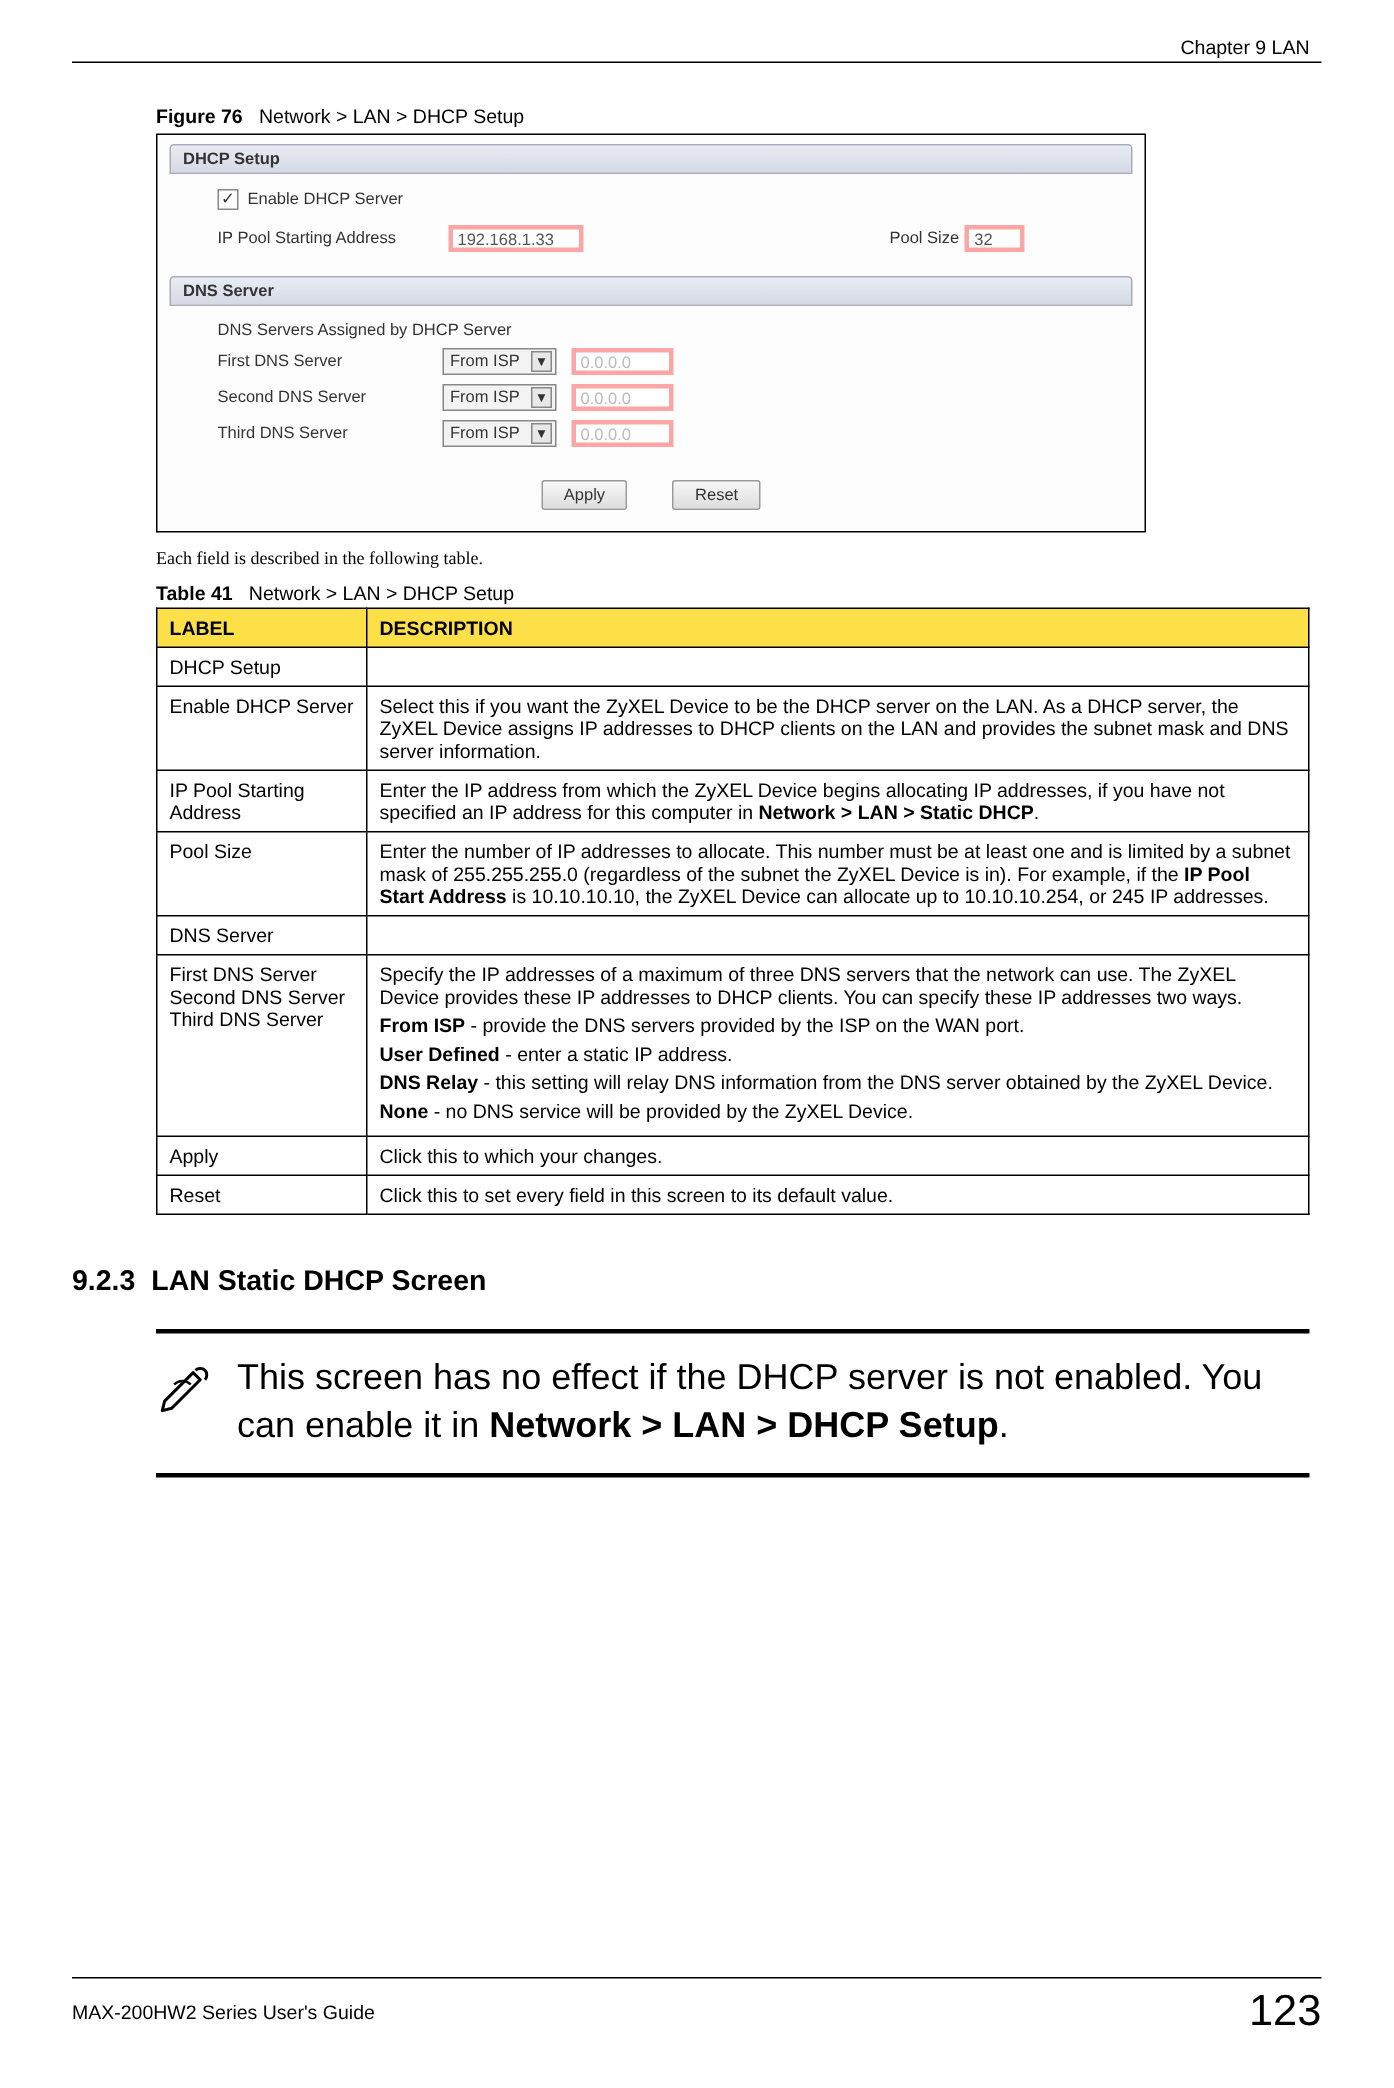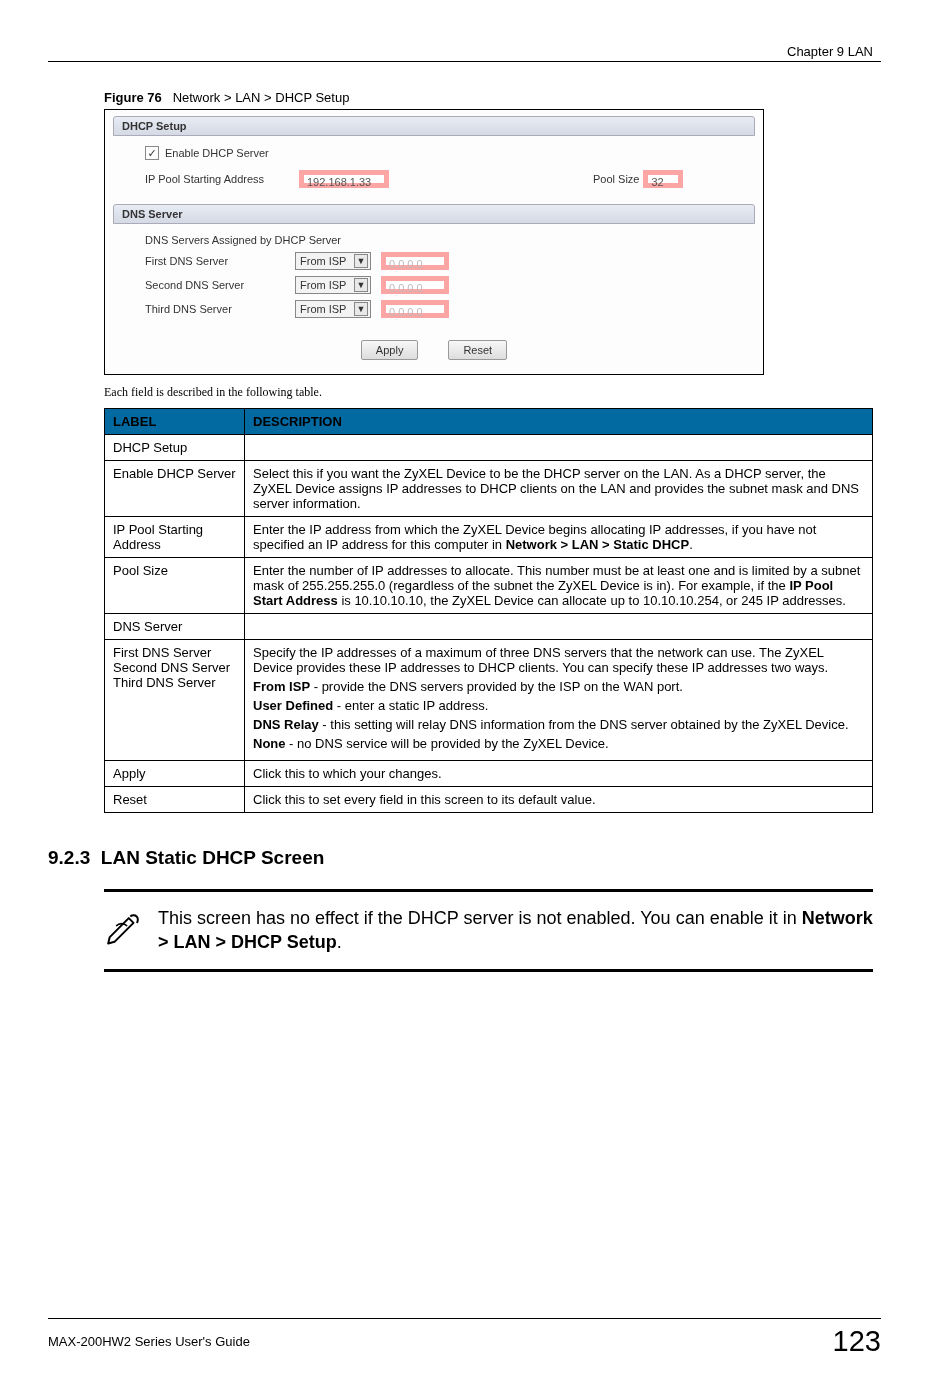--- a/index.html
+++ b/index.html
@@ -5,21 +5,21 @@
     * { box-sizing: border-box; margin: 0; padding: 0; }
     body {
       font-family: Arial, Helvetica, sans-serif;
       background: #fff;
       width: 929px;
       height: 1392px;
       position: relative;
       color: #000;
     }
     .page {
-      padding: 44px 48px 40px 48px;
+      padding: 24px 48px 40px 48px;
       height: 100%;
       position: relative;
     }
     .running-header {
       text-align: right;
       font-size: 13px;
       margin-bottom: 2px;
       padding-right: 8px;
     }
     .hr-top {
@@ -80,21 +80,21 @@
     .ip-row {
       display: flex;
       align-items: center;
       gap: 4px;
       font-size: 11px;
       margin-bottom: 4px;
     }
     .ip-row .lbl { min-width: 150px; color:#333; }
     .ip-row .lbl-short { color:#333; margin-left: 200px; }
     .textfield {
-      border: 5px solid #fca5a5;
+      border: 3px solid #fca5a5;
       padding: 1px 3px;
       font-size: 11px;
       height: 18px;
       background: #fff;
       color:#555;
     }
     .textfield.w1 { width: 90px; }
     .textfield.w2 { width: 40px; }
     .textfield.w3 { width: 68px; color:#bbb; }
     .dns-subhead {
@@ -156,21 +156,21 @@
       width: 100%;
       font-size: 13px;
     }
     .desc-table th, .desc-table td {
       border: 1px solid #000;
       padding: 5px 8px;
       text-align: left;
       vertical-align: top;
     }
     .desc-table th {
-      background: #0369a1;
+      background: #fde047;
       font-weight: bold;
     }
     .desc-table td.label-col { width: 140px; }
     .desc-table .bold { font-weight: bold; }
     .section-heading {
       font-size: 19px;
       font-weight: bold;
       margin: 34px 0 18px -56px;
     }
     .note-block {
@@ -187,21 +187,21 @@
       gap: 14px;
       padding: 8px 0;
     }
     .note-icon {
       width: 40px; height: 40px;
       display:flex; align-items:center; justify-content:center;
       flex: 0 0 40px;
     }
     .note-icon svg { width: 38px; height: 38px; }
     .note-text {
-      font-size: 18px;
+      font-size: 24px;
       line-height: 1.35;
     }
     .footer {
       position: absolute;
       bottom: 34px;
       left: 48px;
       right: 48px;
     }
     .footer-rule {
       border:none;
@@ -285,20 +285,23 @@
 
         <div class="btnrow">
           <span class="btn-mock">Apply</span>
           <span class="btn-mock">Reset</span>
         </div>
       </div>
     </div>
 
     <div class="body-text">Each field is described in the following table.</div>
 
+    <div class="table-caption">
+      <span class="tabnum">Table 41</span>&nbsp;&nbsp;&nbsp;<span>Network &gt; LAN &gt; DHCP Setup</span>
+    </div>
 
     <table class="desc-table">
       <thead>
         <tr>
           <th>LABEL</th>
           <th>DESCRIPTION</th>
         </tr>
       </thead>
       <tbody>
         <tr>

